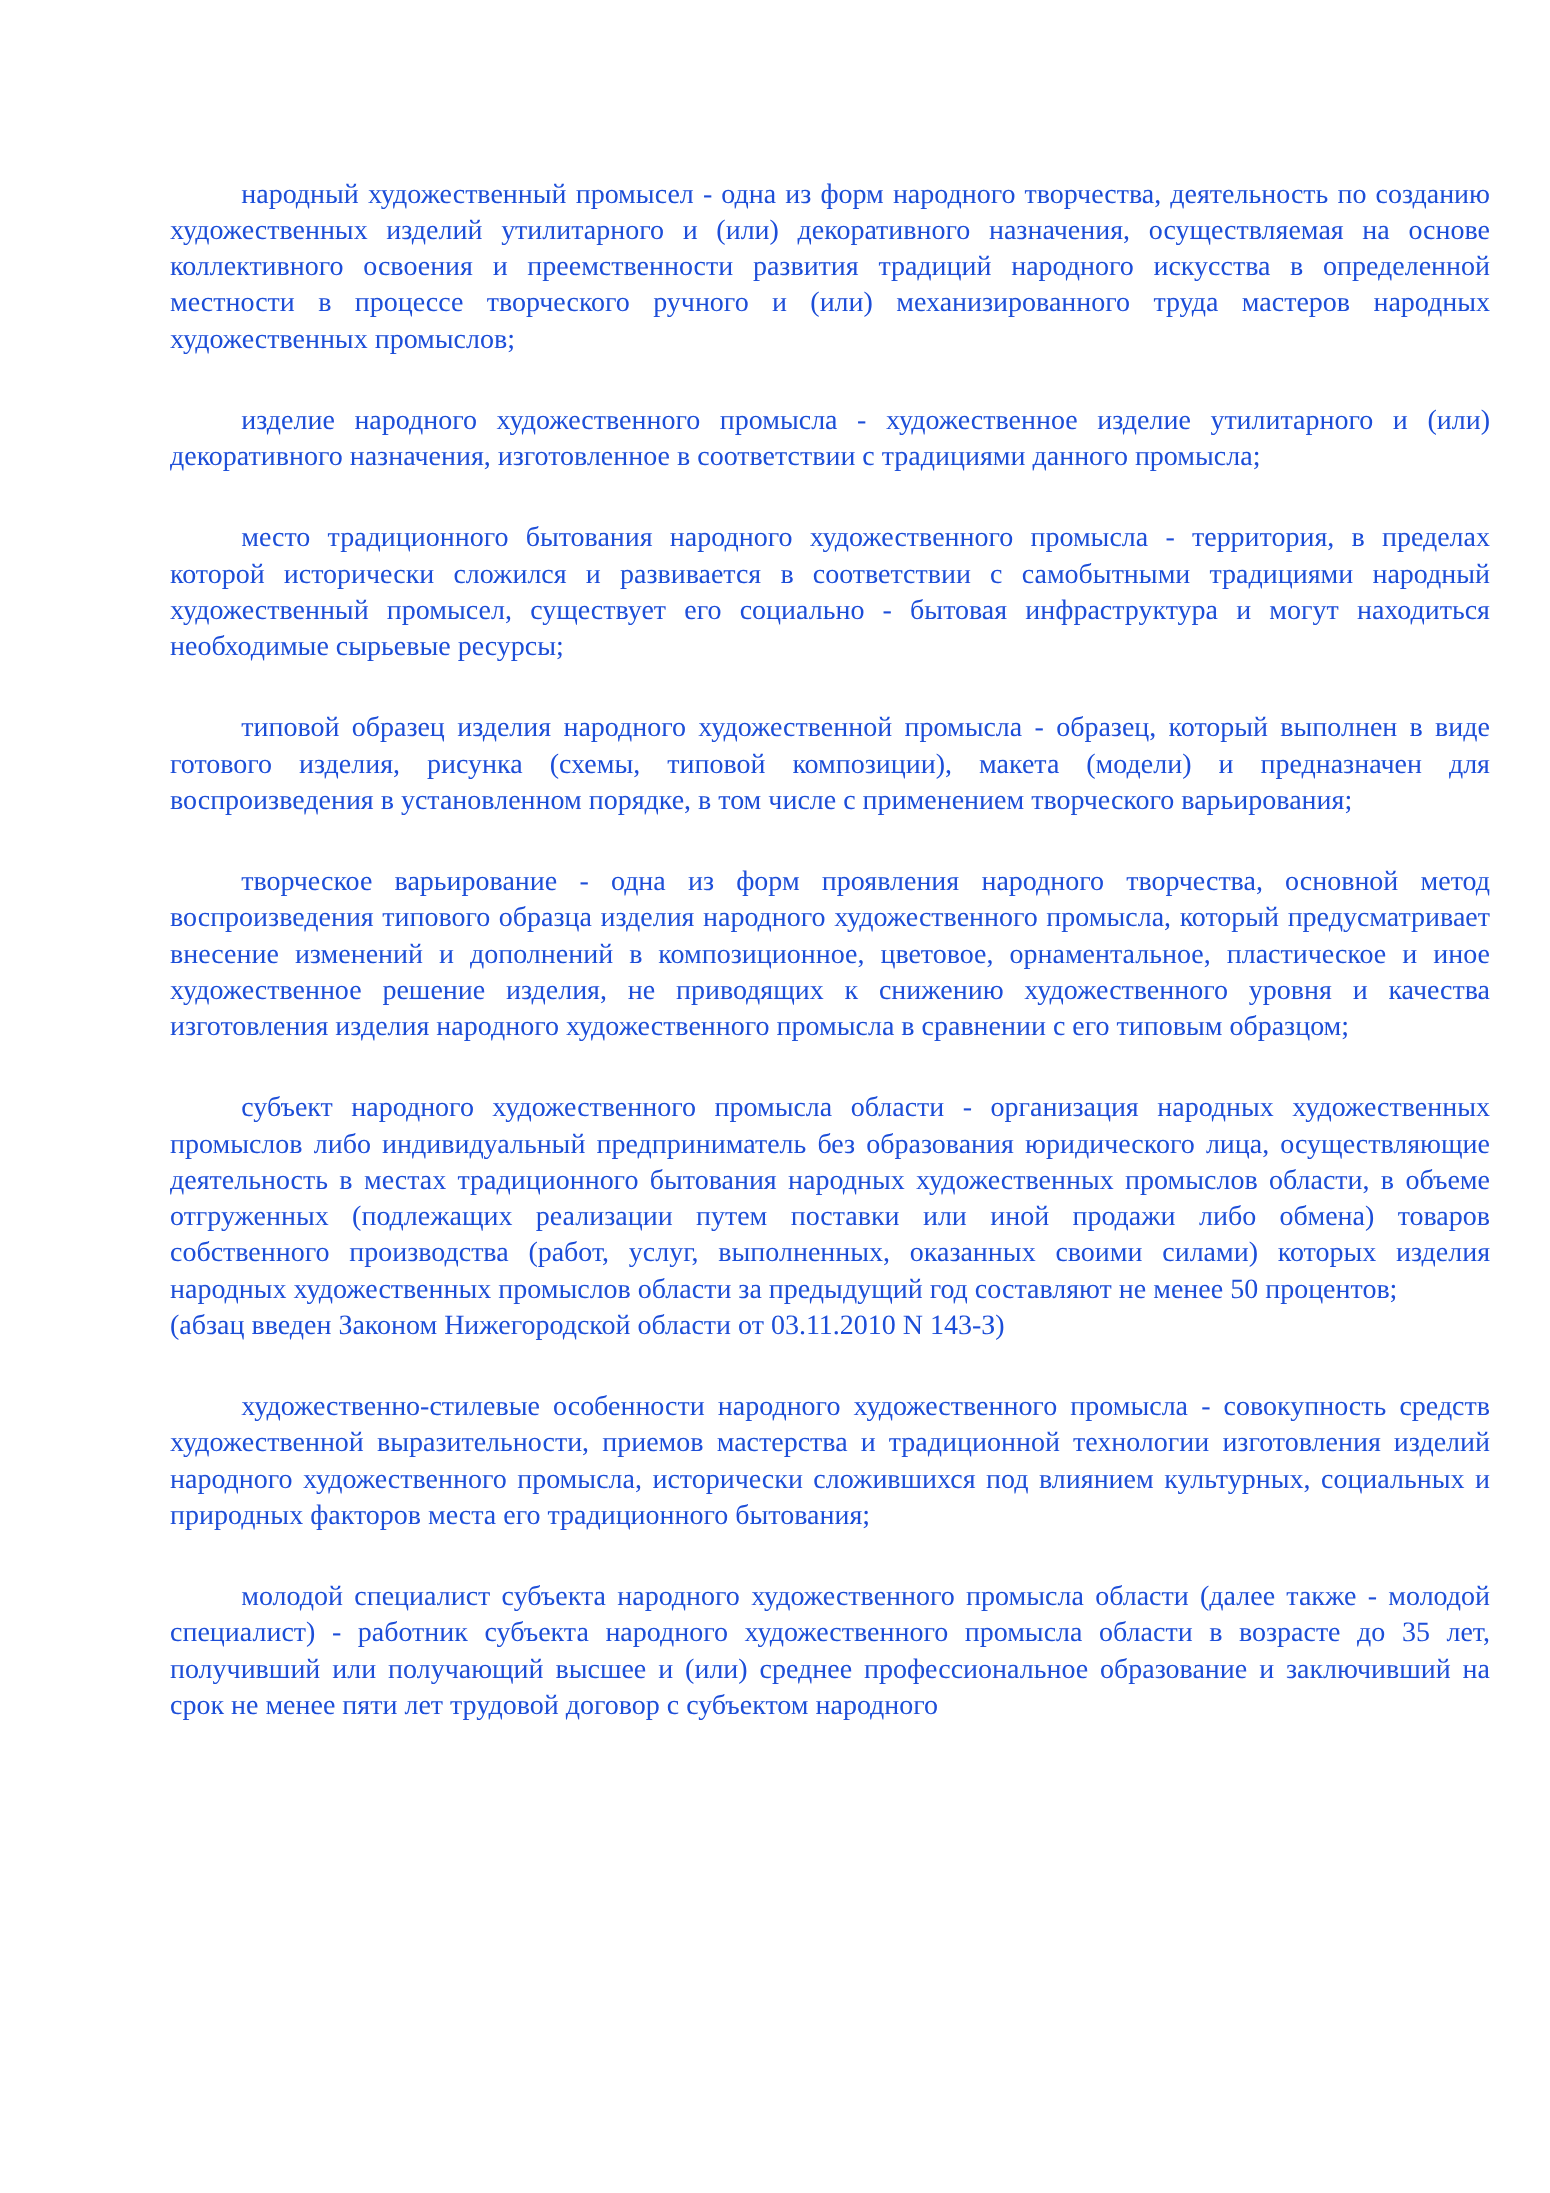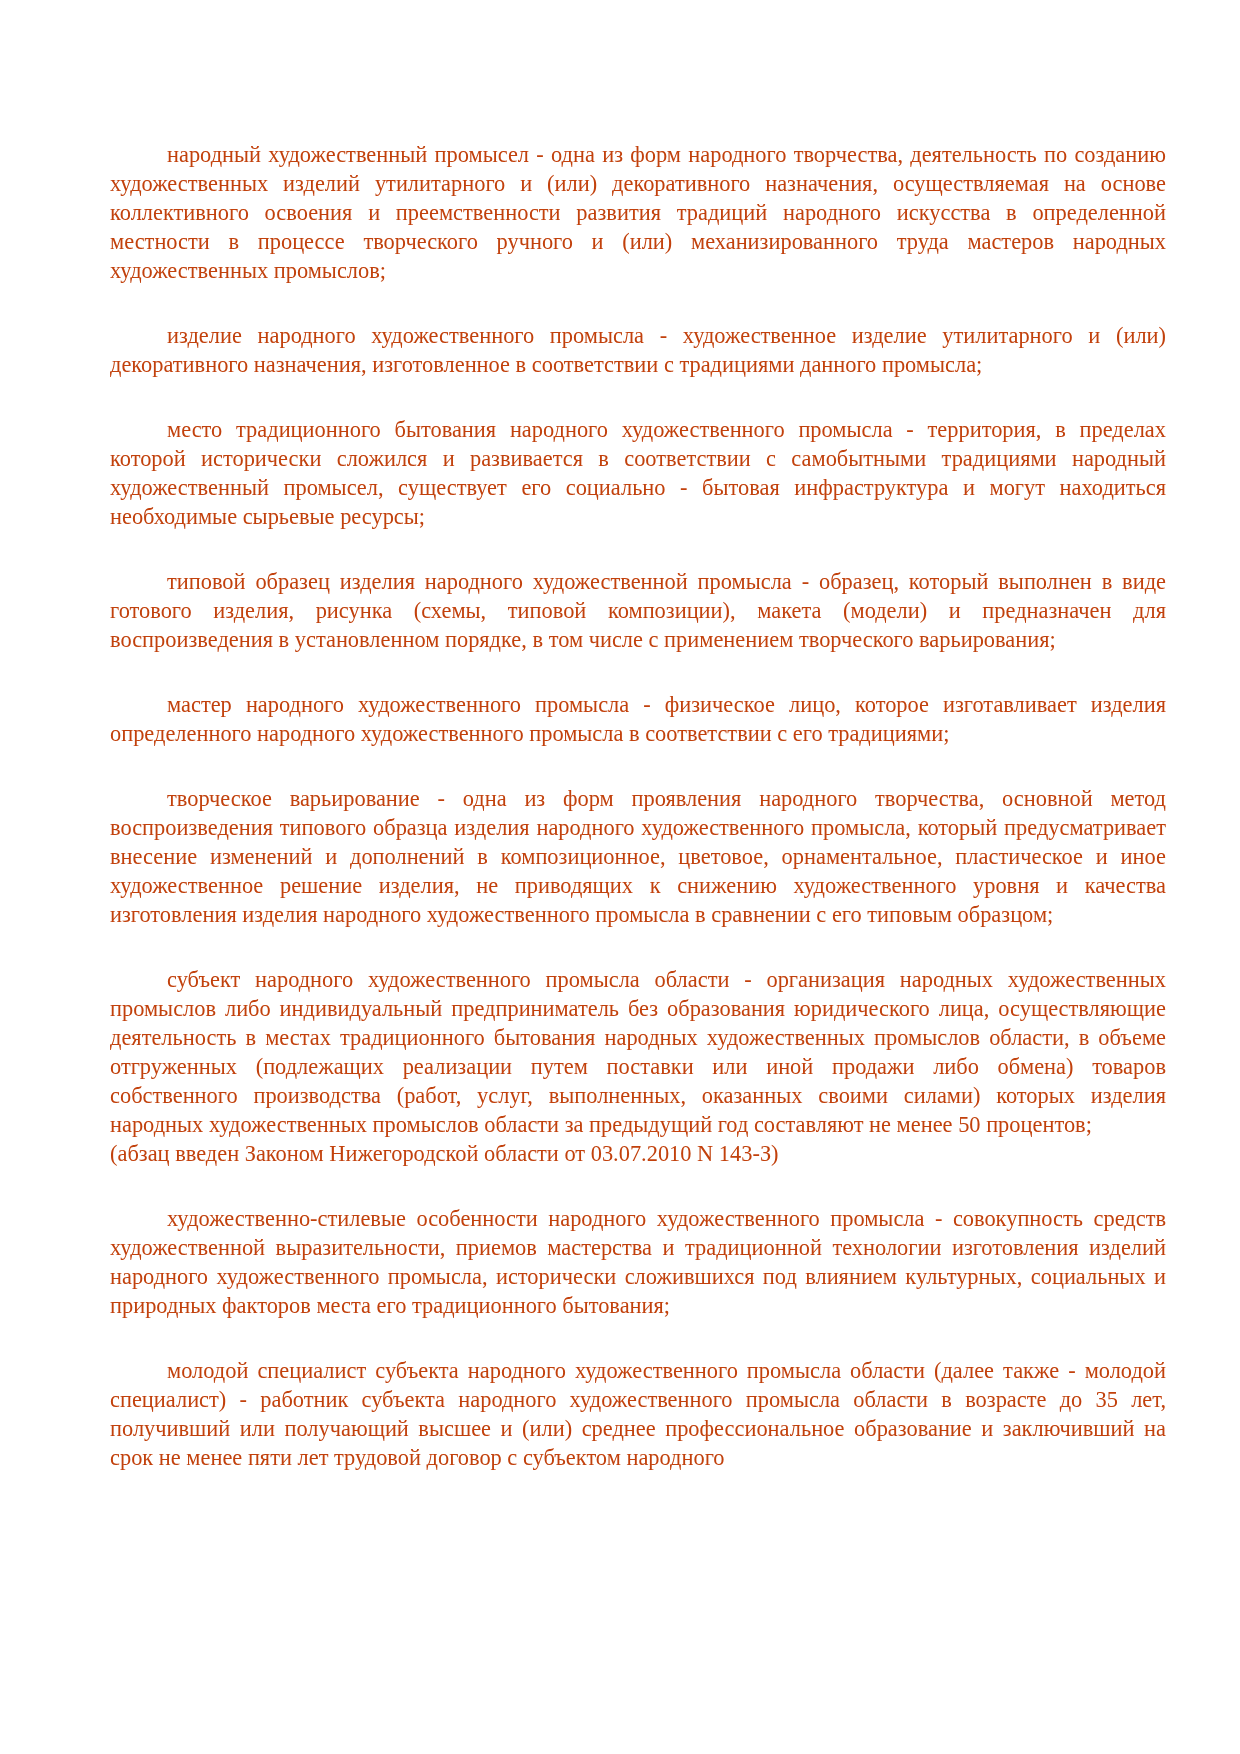--- a/index.html
+++ b/index.html
@@ -8,27 +8,27 @@
     background: #ffffff;
   }
   body {
     width: 1240px;
     height: 1754px;
     position: relative;
     overflow: hidden;
   }
   .page {
     position: absolute;
-    left: 110px;
+    left: 136px;
     top: 140px;
     width: 1056px;
     font-family: "Liberation Serif", "DejaVu Serif", serif;
     font-size: 22.4px;
     line-height: 29px;
-    color: #c2410c;
+    color: #1d4ed8;
   }
   .para {
     margin: 0 0 36px 0;
     text-align: justify;
     text-indent: 57px;
   }
   .para .note {
     display: block;
     text-indent: 0;
     text-align: left;
@@ -52,31 +52,28 @@
 
   <p class="para">
     <span class="body-text">место традиционного бытования народного художественного промысла - территория, в пределах которой исторически сложился и развивается в соответствии с самобытными традициями народный художественный промысел, существует его социально - бытовая инфраструктура и могут находиться необходимые сырьевые ресурсы;</span>
   </p>
 
 
   <p class="para">
     <span class="body-text">типовой образец изделия народного художественной промысла - образец, который выполнен в виде готового изделия, рисунка (схемы, типовой композиции), макета (модели) и предназначен для воспроизведения в установленном порядке, в том числе с применением творческого варьирования;</span>
   </p>
 
-  <p class="para">
-    <span class="body-text">мастер народного художественного промысла - физическое лицо, которое изготавливает изделия определенного народного художественного промысла в соответствии с его традициями;</span>
-  </p>
 
   <p class="para">
     <span class="body-text">творческое варьирование - одна из форм проявления народного творчества, основной метод воспроизведения типового образца изделия народного художественного промысла, который предусматривает внесение изменений и дополнений в композиционное, цветовое, орнаментальное, пластическое и иное художественное решение изделия, не приводящих к снижению художественного уровня и качества изготовления изделия народного художественного промысла в сравнении с его типовым образцом;</span>
   </p>
 
   <p class="para">
     <span class="body-text">субъект народного художественного промысла области - организация народных художественных промыслов либо индивидуальный предприниматель без образования юридического лица, осуществляющие деятельность в местах традиционного бытования народных художественных промыслов области, в объеме отгруженных (подлежащих реализации путем поставки или иной продажи либо обмена) товаров собственного производства (работ, услуг, выполненных, оказанных своими силами) которых изделия народных художественных промыслов области за предыдущий год составляют не менее 50 процентов;</span>
-    <span class="note">(абзац введен Законом Нижегородской области от 03.07.2010 N 143-З)</span>
+    <span class="note">(абзац введен Законом Нижегородской области от 03.11.2010 N 143-З)</span>
   </p>
 
   <p class="para">
     <span class="body-text">художественно-стилевые особенности народного художественного промысла - совокупность средств художественной выразительности, приемов мастерства и традиционной технологии изготовления изделий народного художественного промысла, исторически сложившихся под влиянием культурных, социальных и природных факторов места его традиционного бытования;</span>
   </p>
 
   <p class="para">
     <span class="body-text">молодой специалист субъекта народного художественного промысла области (далее также - молодой специалист) - работник субъекта народного художественного промысла области в возрасте до 35 лет, получивший или получающий высшее и (или) среднее профессиональное образование и заключивший на срок не менее пяти лет трудовой договор с субъектом народного</span>
   </p>
 

